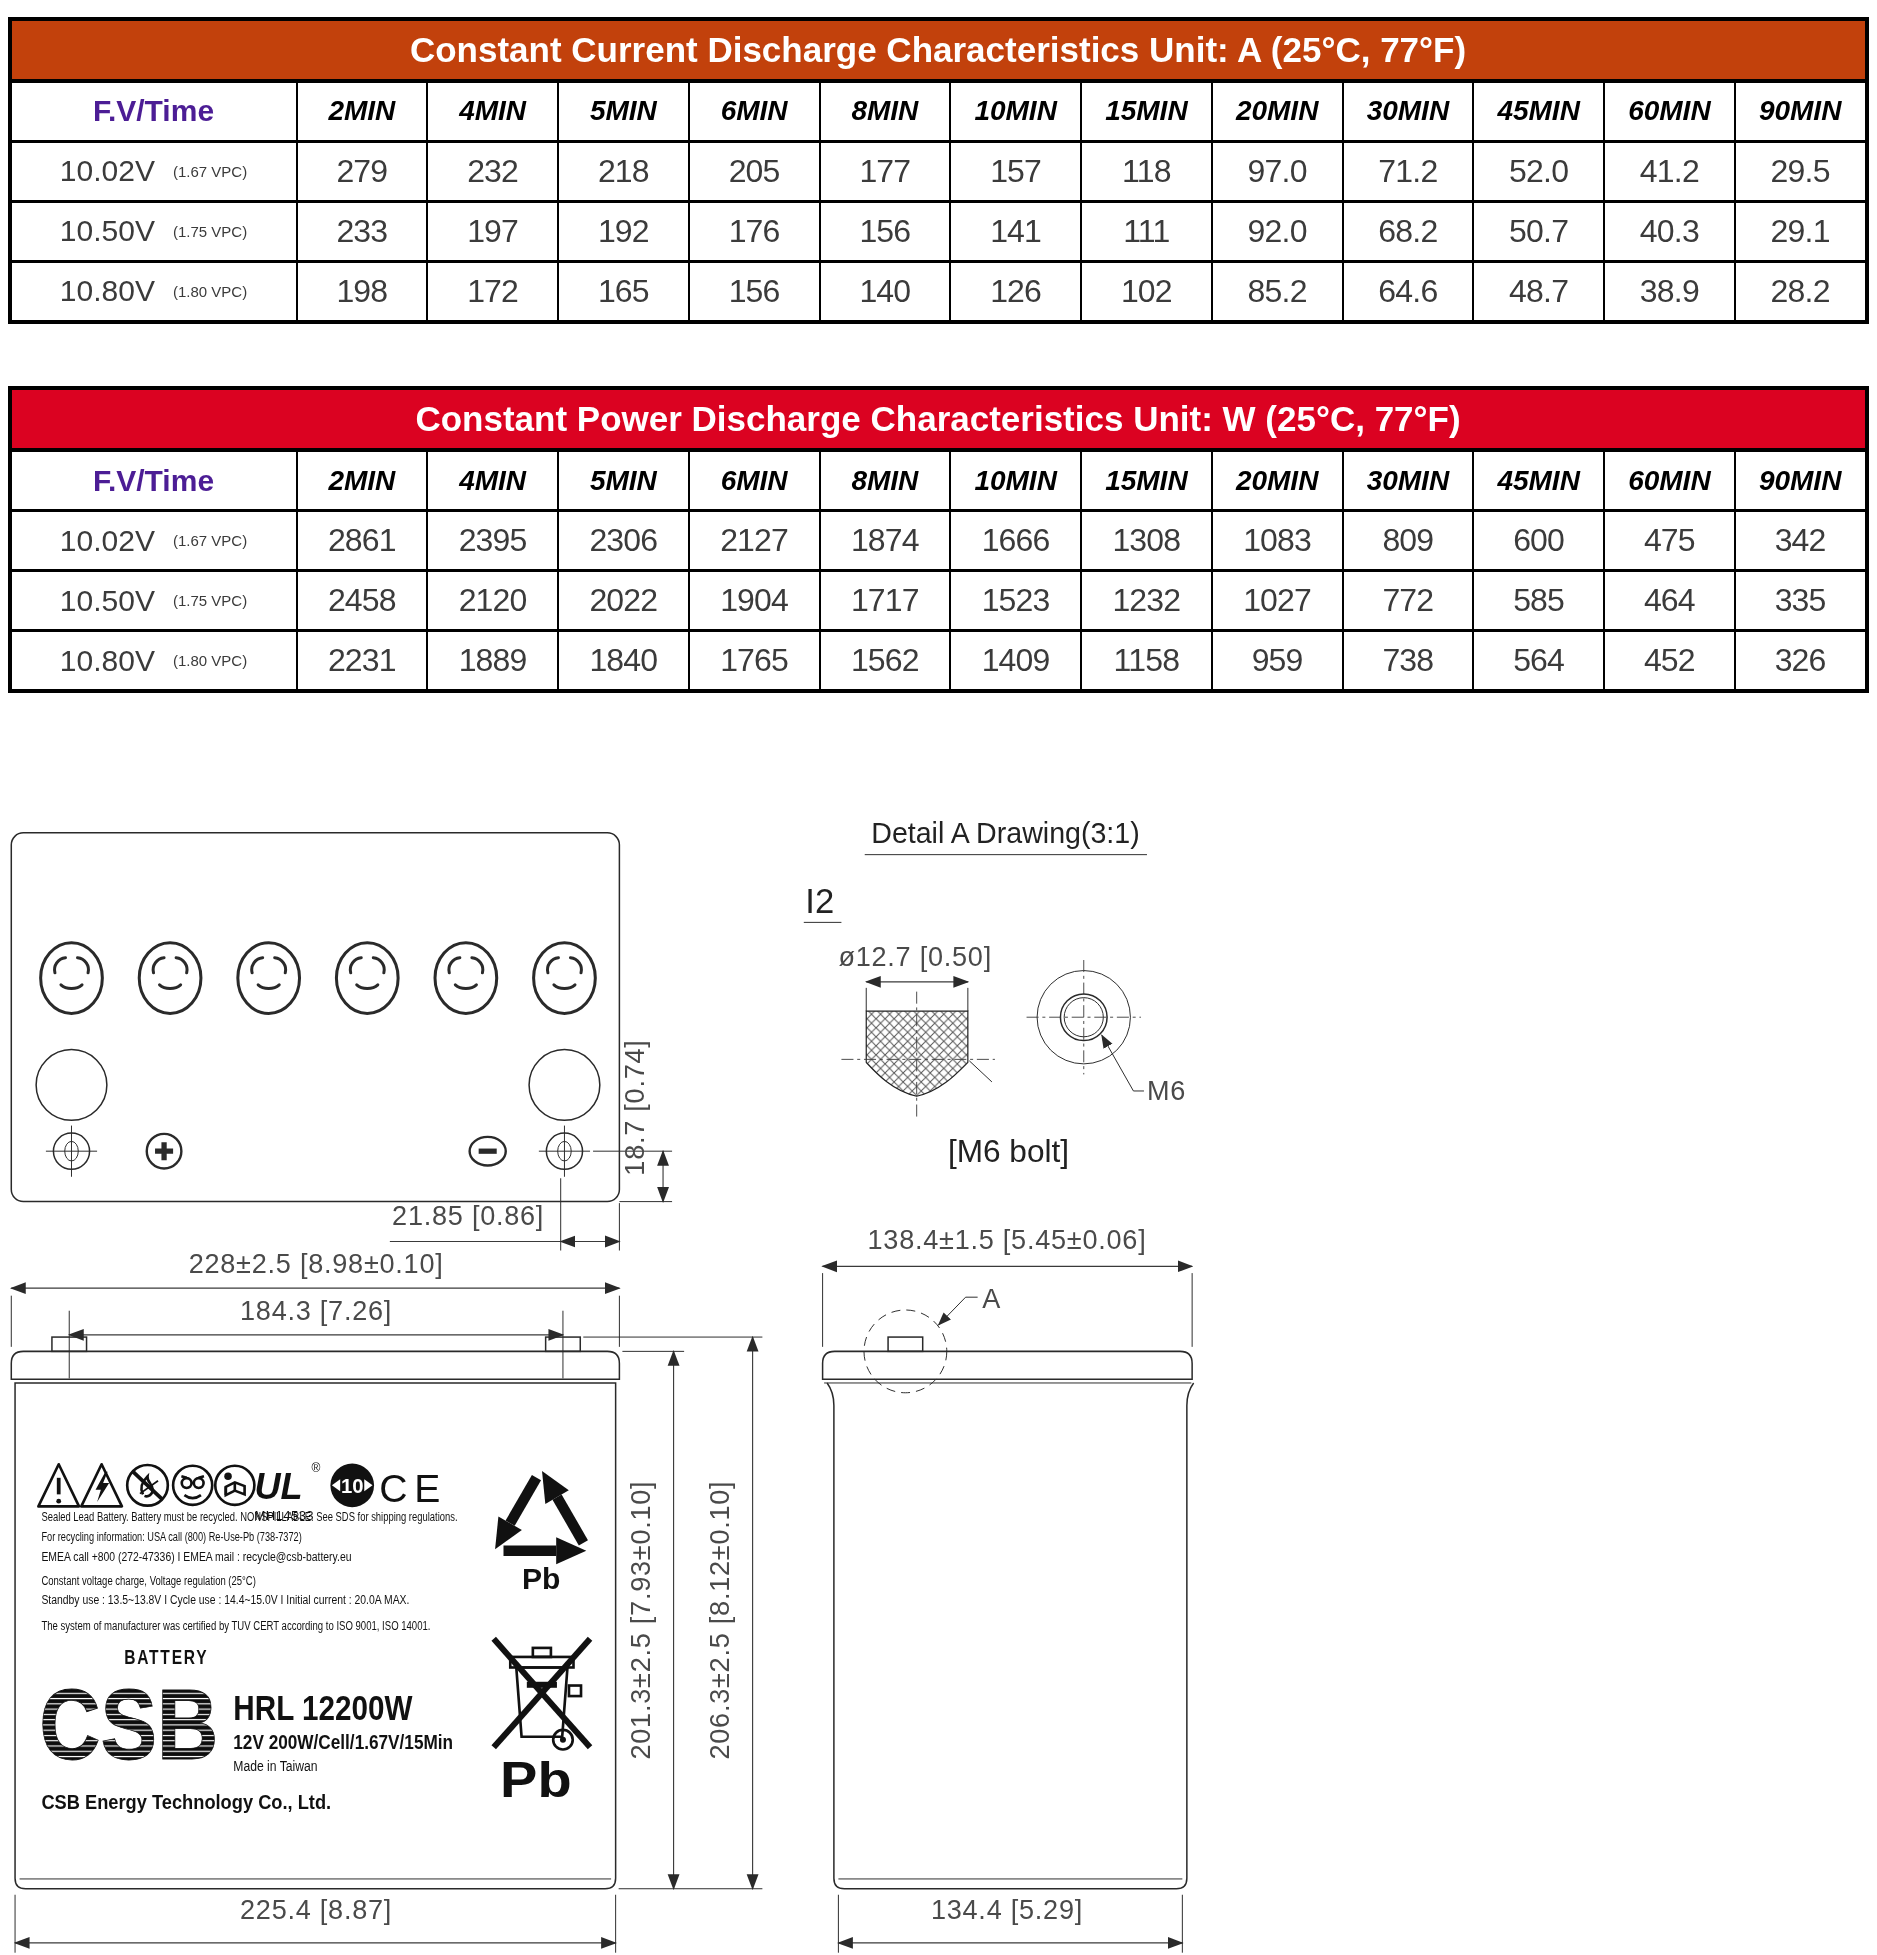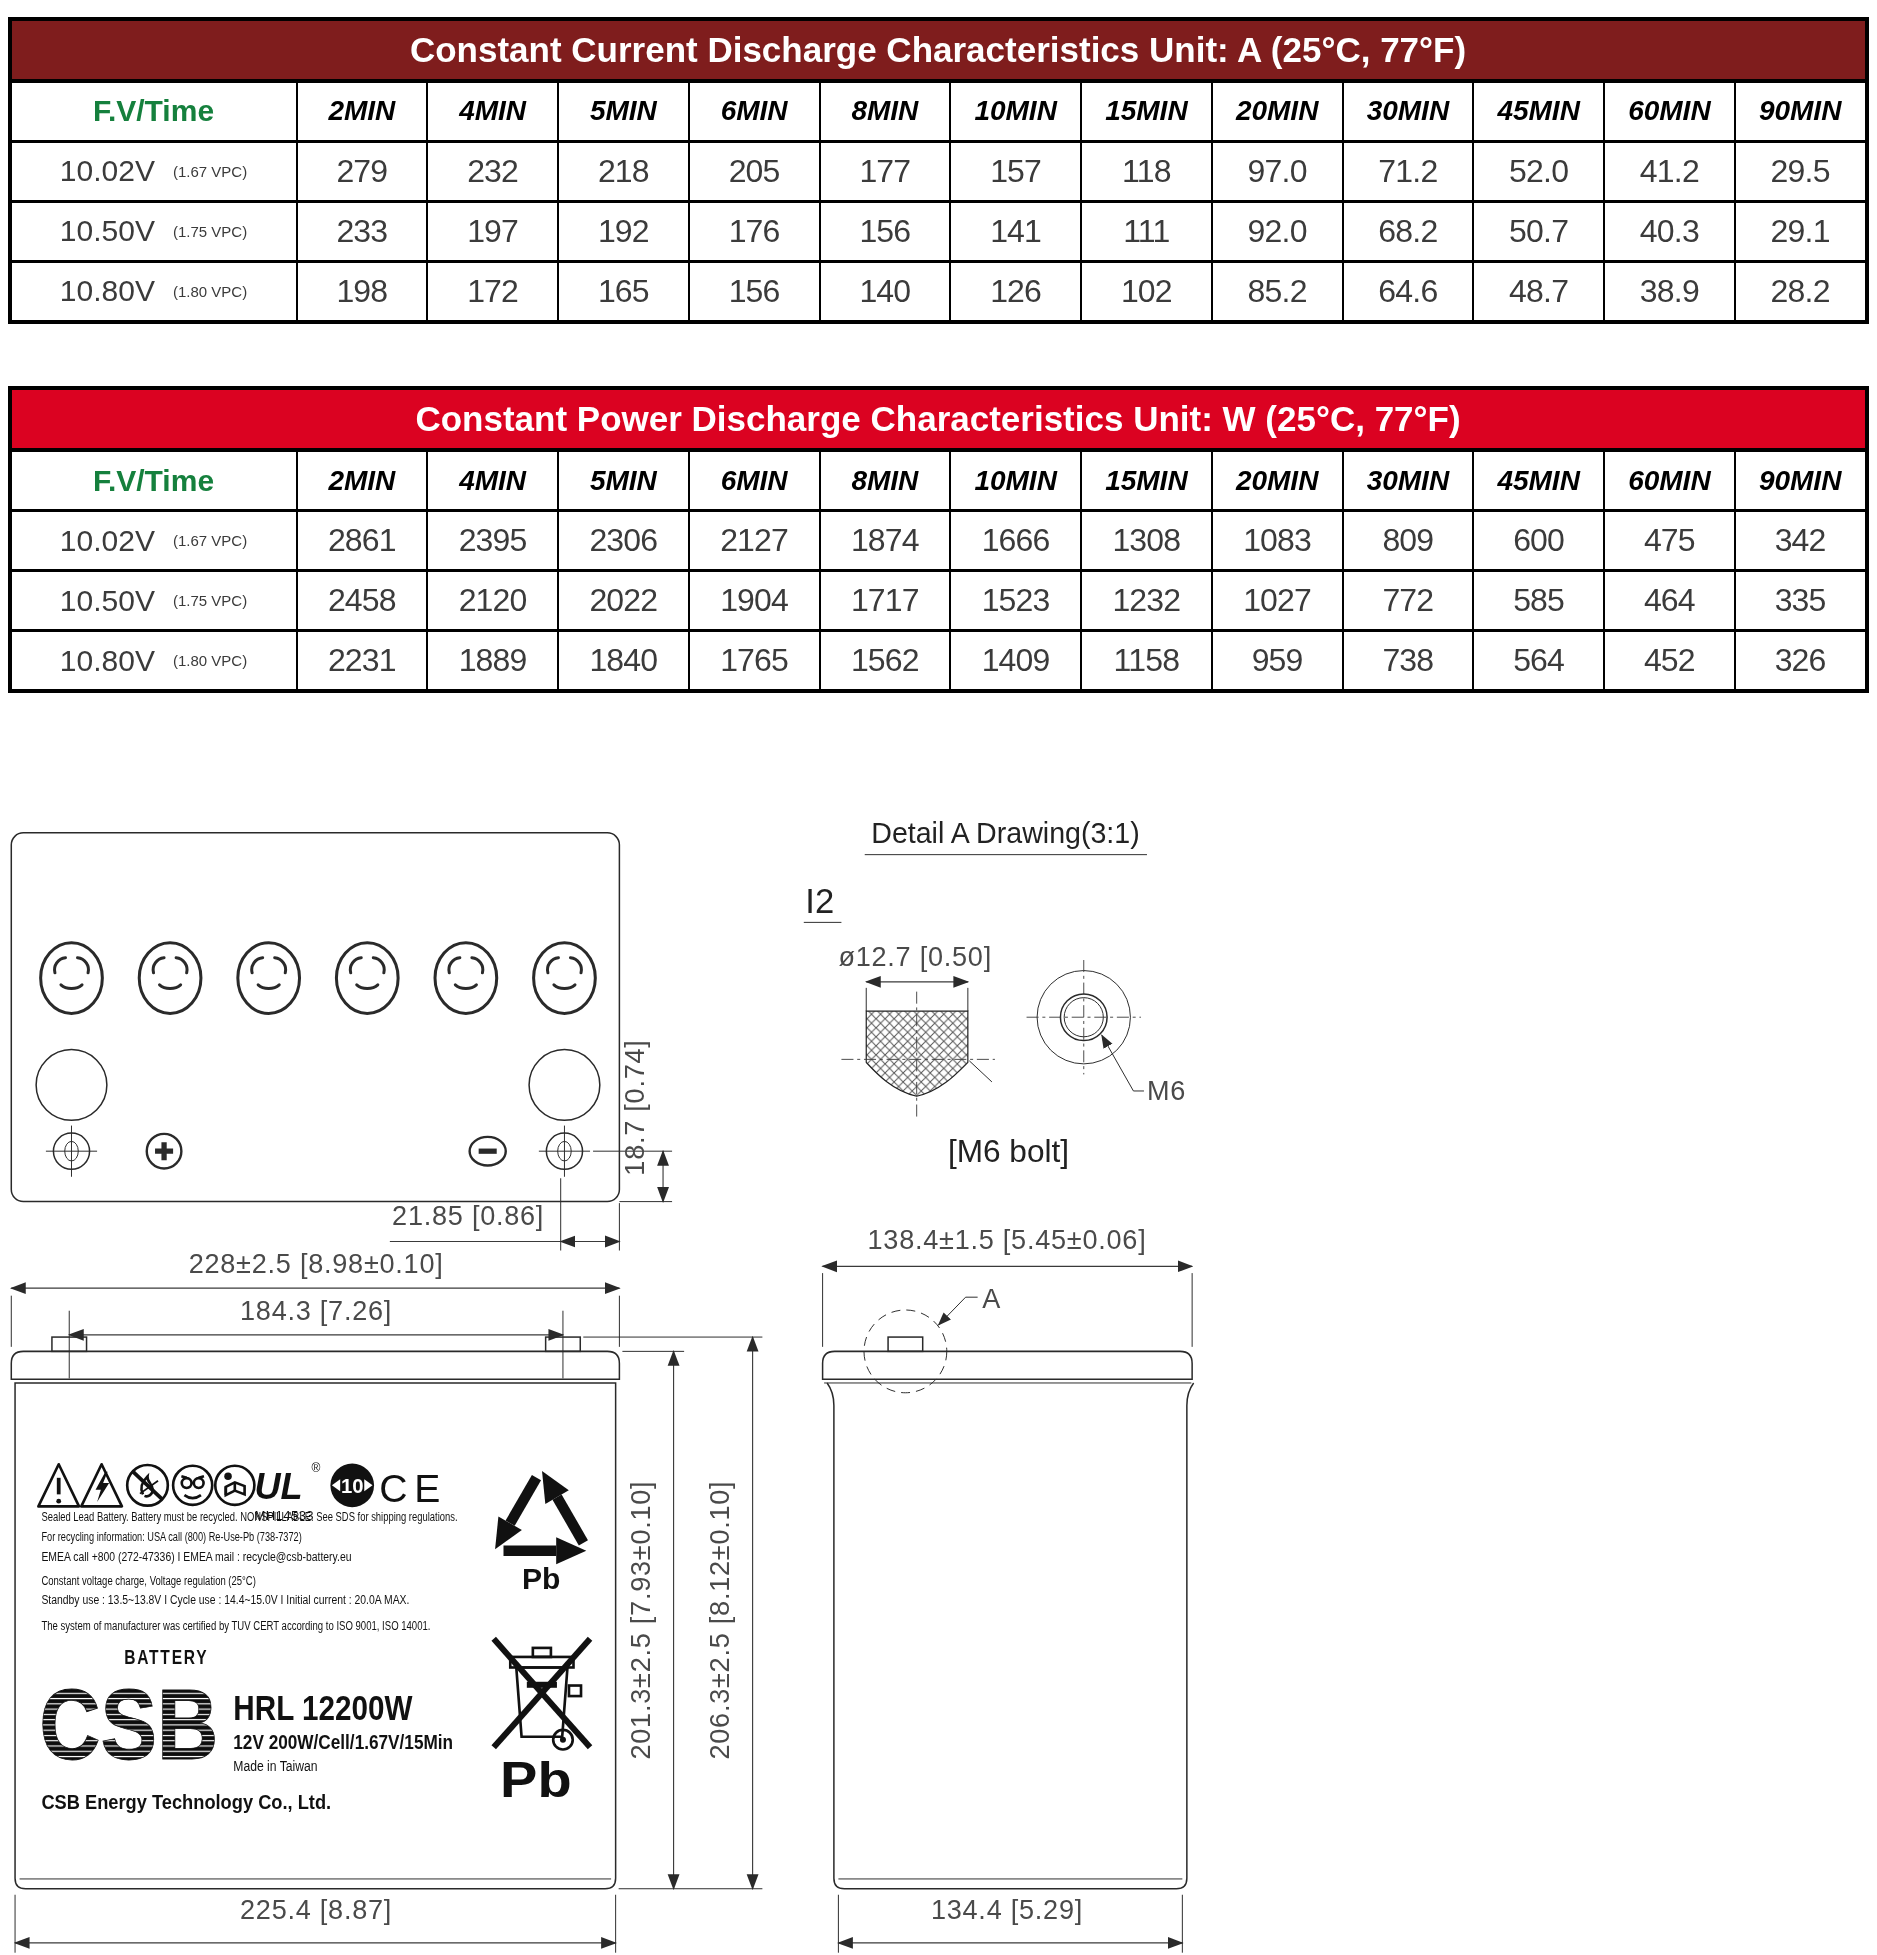--- a/index.html
+++ b/index.html
@@ -8,21 +8,21 @@
   
   .tbl{position:absolute;left:7.5px;width:1853px;border:4.5px solid #000;background:#fff;}
   .tbl1{top:16.6px;} .tbl2{top:386px;text-align:center;}
   .tbar{height:58px;display:flex;align-items:center;justify-content:center;
         border-bottom:4.5px solid #000;color:#fff;font-weight:bold;font-size:35px;letter-spacing:0px;}
   .trow{display:grid;grid-template-columns:284px repeat(12,1fr);height:57px;}
   .trow + .trow{border-top:3.8px solid #000;}
   .cell{display:flex;align-items:center;justify-content:center;border-left:2.3px solid #000;}
   .cell:first-child{border-left:none;}
   .ch{font-weight:bold;font-size:28px;color:#000;font-style:italic;}
-  .corner{font-weight:bold;font-size:30px;color:#15803d;}
+  .corner{font-weight:bold;font-size:30px;color:#4c1d95;}
   .val{font-size:32px;color:#3b3b3b;letter-spacing:-0.8px;}
   .rl{font-size:30px;color:#3b3b3b;gap:18px;}
   .rl .fv{font-size:30px;}
   .rl .vpc{font-size:15px;}
   
   svg.drawings{position:absolute;left:0;top:820px;}
   svg text{font-family:"Liberation Sans",sans-serif;}
   .ln{stroke:#2a2a2a;stroke-width:2px;fill:none;}
   .ln2{stroke-width:3.2px;}
   .thin{stroke:#2a2a2a;stroke-width:1.3px;fill:none;}
@@ -33,21 +33,21 @@
   .pl{stroke:#2a2a2a;stroke-width:7px;fill:none;}
   .lbl{fill:#111;}
   .ib{fill:none;stroke:#111;stroke-width:3.5px;}
 </style>
 </head>
 <body>
 
 <div class="page">
 
   <section class="tbl tbl1">
-    <div class="tbar" style="background: #7f1d1d;">Constant Current Discharge Characteristics Unit: A (25°C, 77°F)</div>
+    <div class="tbar" style="background: #c2410c;">Constant Current Discharge Characteristics Unit: A (25°C, 77°F)</div>
     <div>
         <div class="trow">
           <div class="cell corner">F.V/Time</div>
           <div class="cell ch">2MIN</div>
           <div class="cell ch">4MIN</div>
           <div class="cell ch">5MIN</div>
           <div class="cell ch">6MIN</div>
           <div class="cell ch">8MIN</div>
           <div class="cell ch">10MIN</div>
           <div class="cell ch">15MIN</div>

